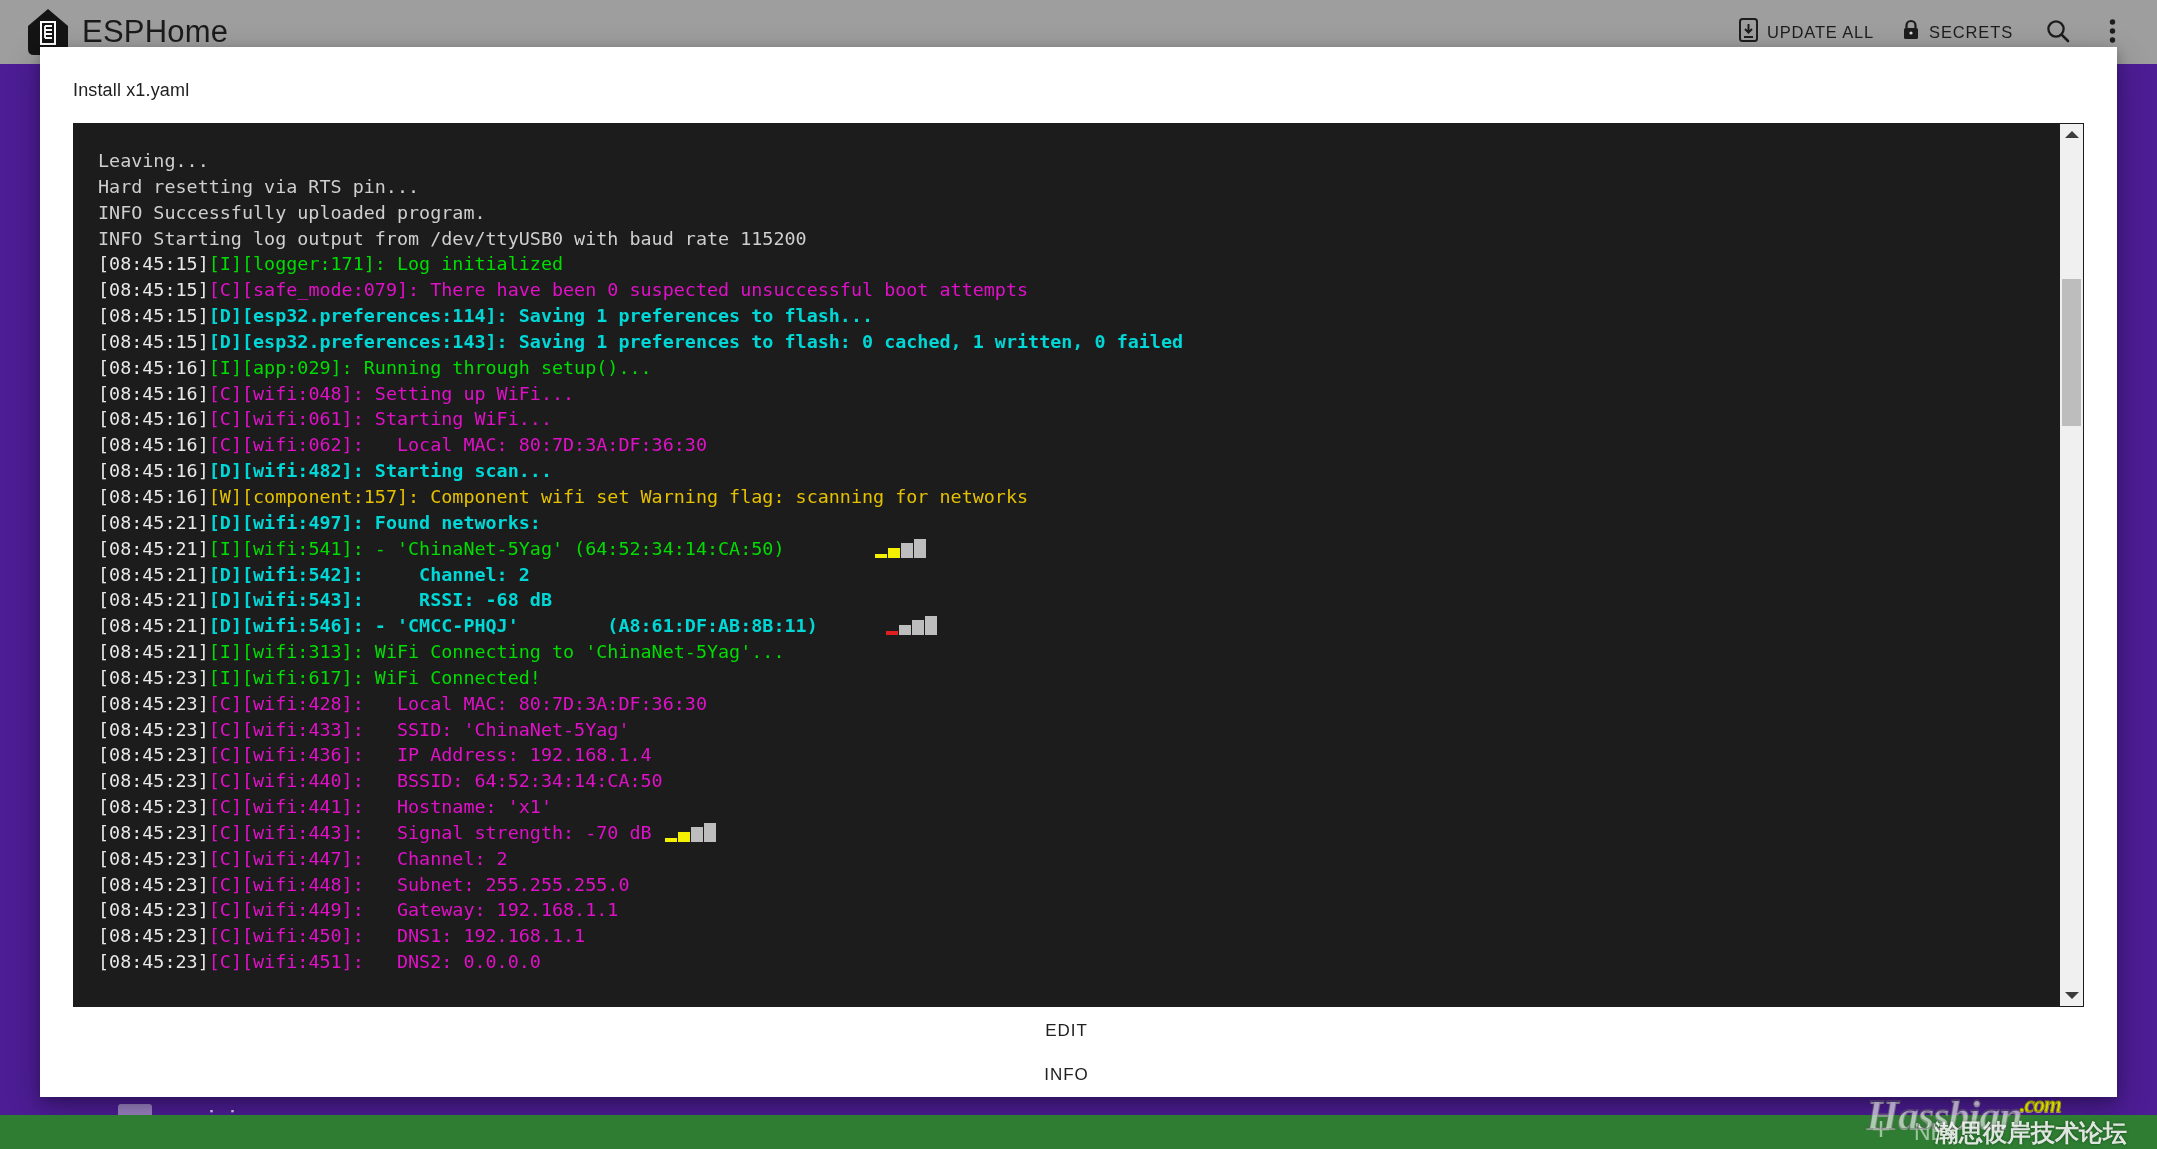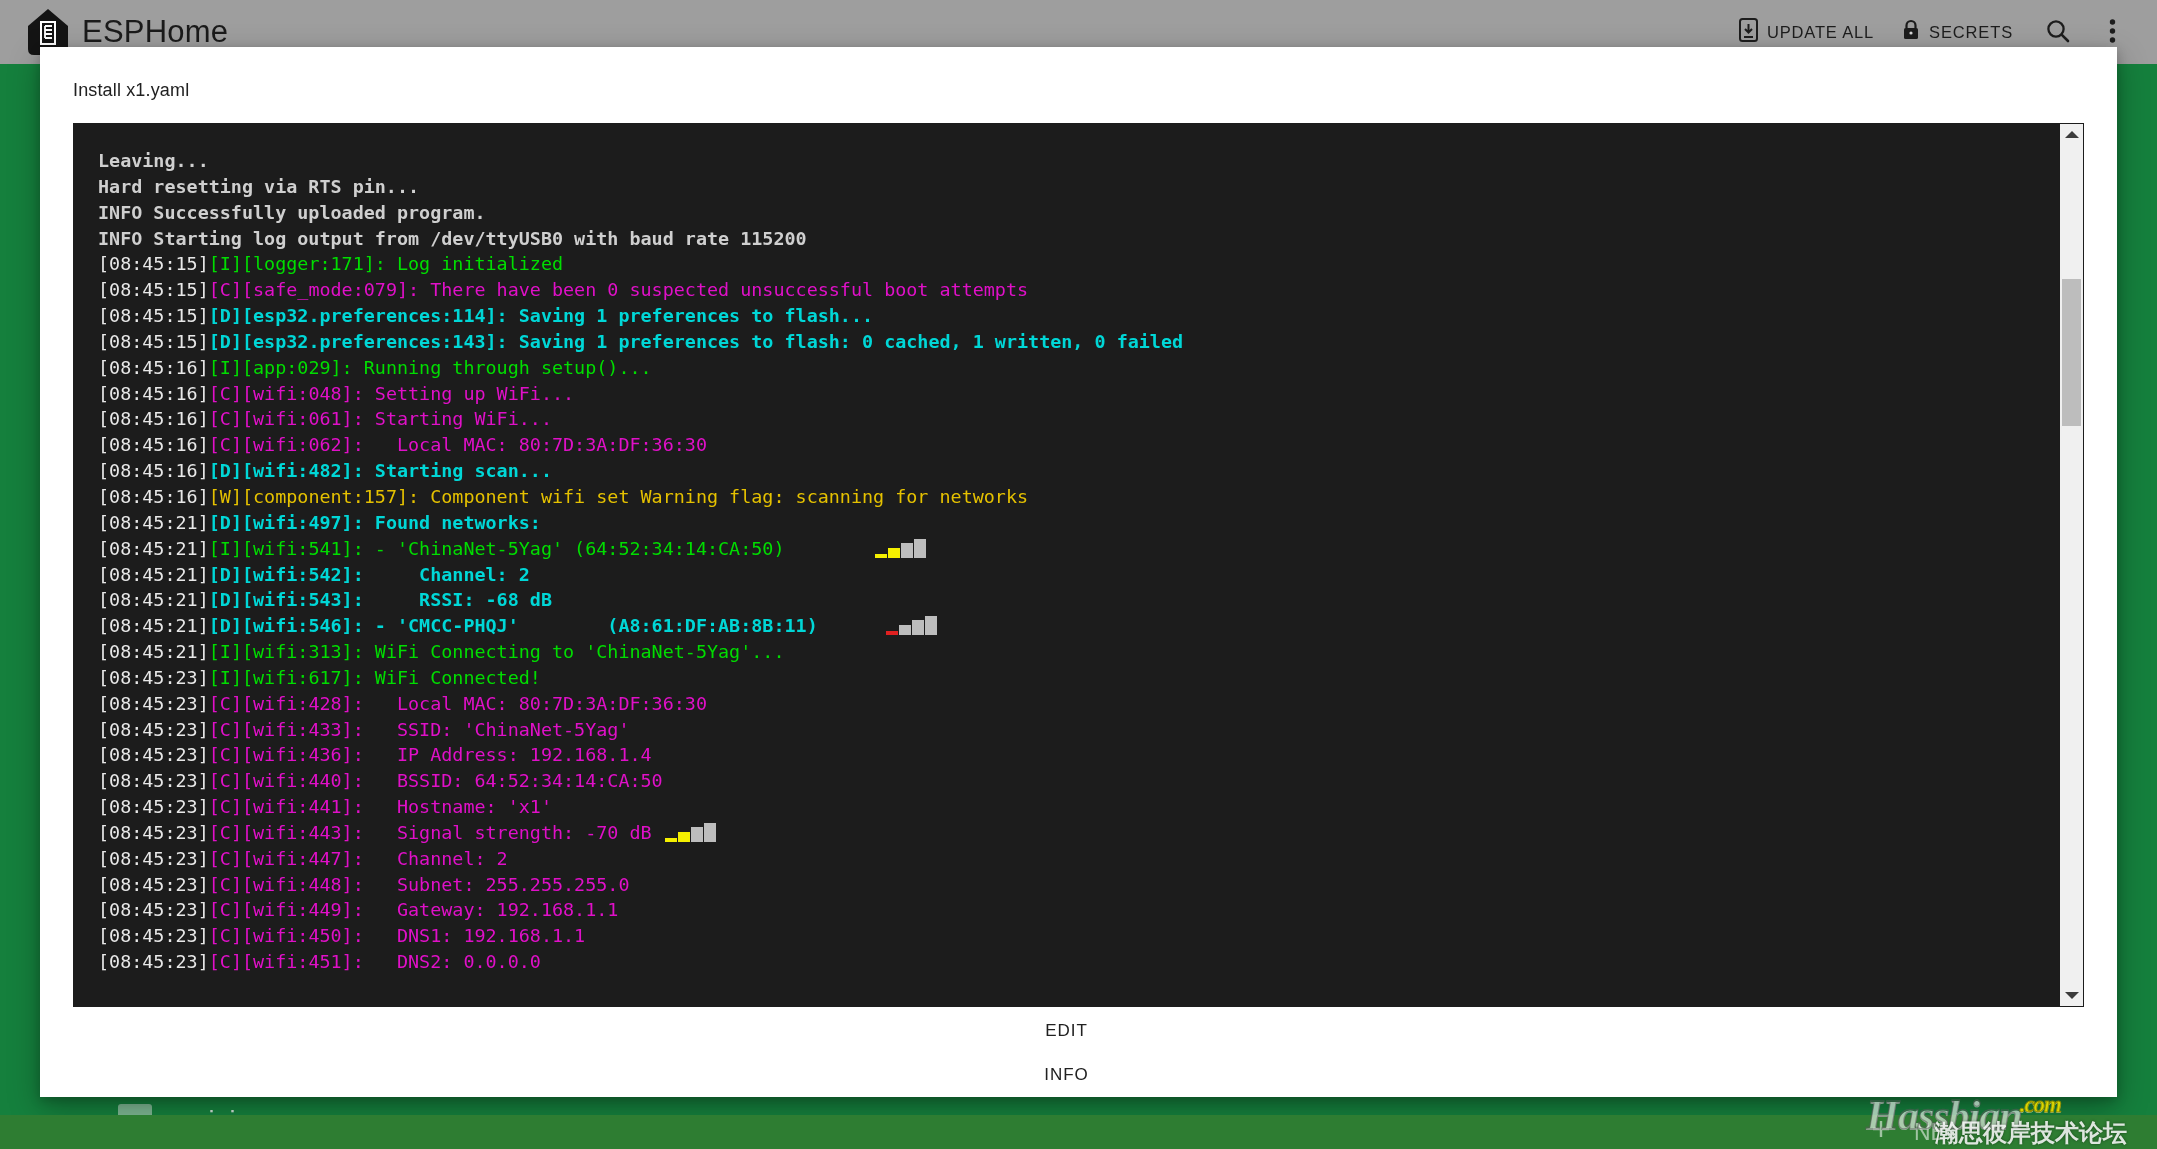--- a/index.html
+++ b/index.html
@@ -6,21 +6,21 @@
   html, body {
     width: 2157px; height: 1149px;
     overflow: hidden;
     font-family: "Liberation Sans", sans-serif;
     background: #9e9e9e;
   }
 
   
   #desktop {
     position: absolute; inset: 0;
-    background: #15803d;
+    background: #4c1d95;
   }
 
   
   #appbar {
     position: absolute; top: 0; left: 0; right: 0; height: 64px;
     background: #9e9e9e;
     display: flex; align-items: center;
     padding: 0 22px 0 28px;
     z-index: 5;
   }
@@ -83,21 +83,21 @@
     font-family: "DejaVu Sans Mono", "Liberation Mono", monospace;
     font-size: 18.4px;
     line-height: 25.85px;
     white-space: pre;
     color: #d0d0d0;
   }
   #console .line { height: 25.85px; }
 
   
   .c-white  { color: #e8e8e8; }
-  .c-gray   { color: #cfcfcf; font-weight: bold; }
+  .c-gray   { color: #cfcfcf; }
   .c-green  { color: #00dd00; }
   .c-cyan   { color: #00d7d7; font-weight: bold; }
   .c-magenta{ color: #e010c8; }
   .c-yellow { color: #e5c100; }
 
   
   .sig {
     display: inline-flex; align-items: flex-end; gap: 1px;
     height: 18px; vertical-align: -3px; margin-left: 2px;
   }

